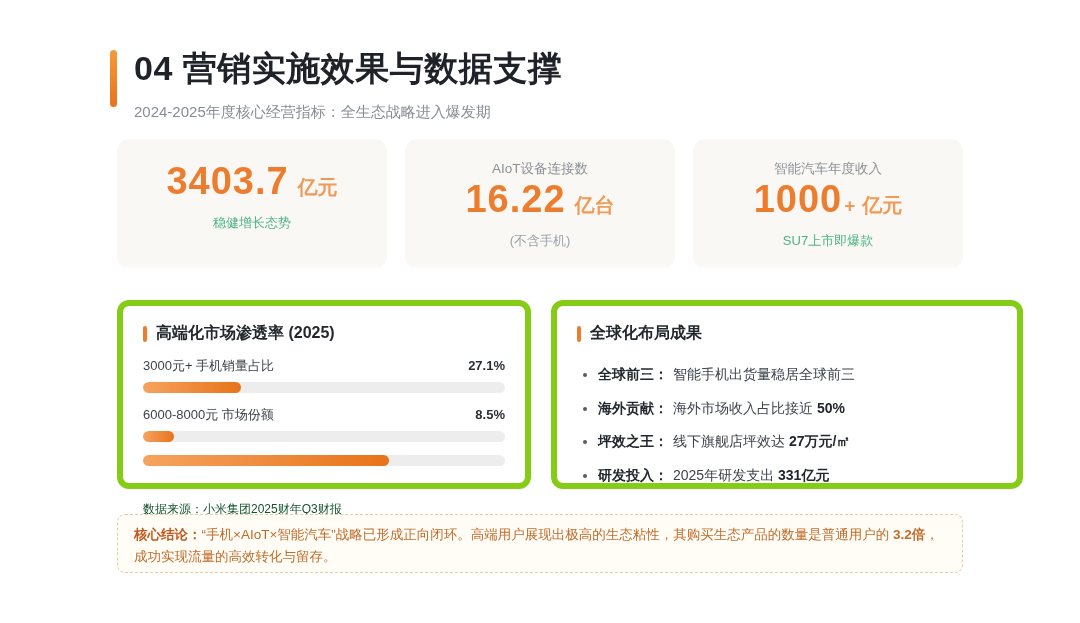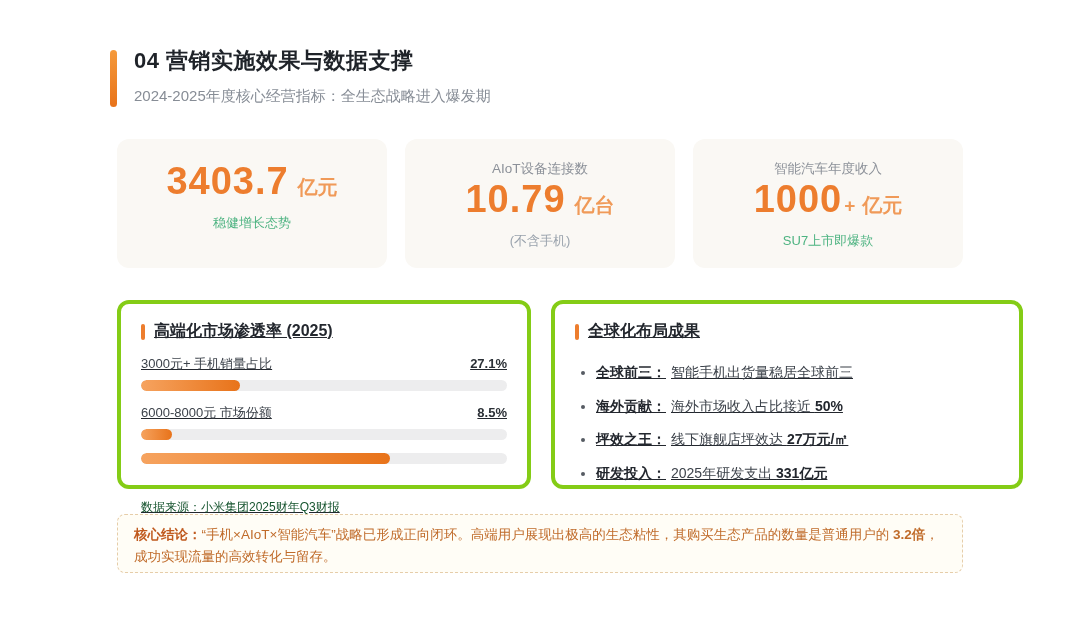--- a/index.html
+++ b/index.html
@@ -4,37 +4,37 @@
 <style>
   * { margin:0; padding:0; box-sizing:border-box; }
   html,body { width:1080px; height:623px; background:#ffffff; }
   body { font-family:"Liberation Sans","DejaVu Sans",sans-serif; color:#23272e; }
   .slide { position:relative; width:1080px; height:623px; background:#ffffff; overflow:hidden; }
 
   
   .header-accent { position:absolute; left:110px; top:50px; width:7px; height:57px;
                    background:linear-gradient(180deg,#f59a3c,#e8731a); border-radius:4px; }
   .header-text { position:absolute; left:134px; top:46px; }
-  .page-title { font-size:22px; font-weight:800; color:#1f2329; letter-spacing:.5px; }
+  .page-title { font-size:34px; font-weight:800; color:#1f2329; letter-spacing:.5px; }
   .page-subtitle { margin-top:11px; font-size:15px; color:#878d96; }
 
   
   .stats { position:absolute; left:117px; top:139px; width:846px; display:flex; gap:18px; }
   .stat-card { flex:1; height:129px; background:#faf8f4; border-radius:12px;
                text-align:center; padding-top:21px; }
   .stat-label { font-size:13.5px; color:#8c9199; }
   .stat-value-row { margin-top:0; display:flex; justify-content:center; align-items:baseline; }
   .stat-value { font-size:38px; font-weight:800; color:#ed7d2e; letter-spacing:1px; }
   .stat-suffix { font-size:19px; font-weight:700; color:#f09a58; margin-left:2px; }
   .stat-unit { font-size:20px; font-weight:600; color:#f09a58; margin-left:7px; }
   .stat-note { margin-top:11px; font-size:13px; }
 
   
   .panel { position:absolute; top:300px; height:189px; background:#ffffff;
-           border:4px solid #84cc16; border-radius:12px;text-decoration:underline; }
+           border:6px solid #84cc16; border-radius:12px; }
   .panel-premium { left:117px; width:414px; }
   .panel-global { left:551px; width:472px; }
   .panel-title-row { display:flex; align-items:center; gap:9px; padding:17px 20px 0 20px; }
   .mini-bar { width:4px; height:16px; background:#ed7d2e; border-radius:2px; flex:none; }
   .panel-title { font-size:16px; font-weight:800; color:#23272e; }
 
   .metrics { padding:0 20px; }
   .metric-row { margin-top:13px; }
   .metric-head { display:flex; justify-content:space-between; align-items:baseline;
                  font-size:13px; color:#3d434b; }
@@ -72,21 +72,21 @@
       <div class="stat-value-row">
         <span class="stat-value">3403.7</span>
         <span class="stat-suffix"></span>
         <span class="stat-unit">亿元</span>
       </div>
       <div class="stat-note" style="color: rgb(77, 179, 129);">稳健增长态势</div>
     </div>
     <div class="stat-card">
       <div class="stat-label">AIoT设备连接数</div>
       <div class="stat-value-row">
-        <span class="stat-value">10.79</span>
+        <span class="stat-value">16.22</span>
         <span class="stat-suffix"></span>
         <span class="stat-unit">亿台</span>
       </div>
       <div class="stat-note" style="color: rgb(154, 163, 173);">(不含手机)</div>
     </div>
     <div class="stat-card">
       <div class="stat-label">智能汽车年度收入</div>
       <div class="stat-value-row">
         <span class="stat-value">1000</span>
         <span class="stat-suffix">+</span>

